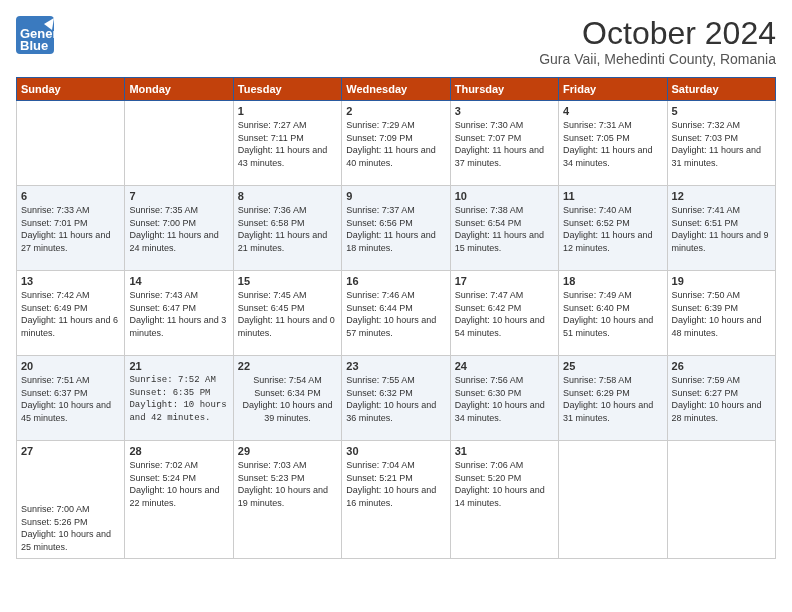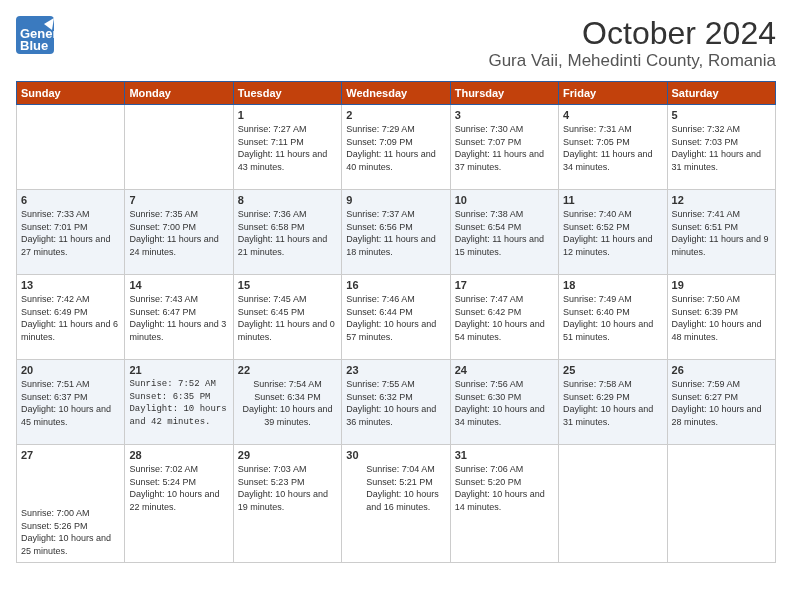--- a/index.html
+++ b/index.html
@@ -24,21 +24,21 @@
     .title-block {
       text-align: right;
     }
     .month-title {
       font-size: 32px;
       font-weight: normal;
       color: #333;
       line-height: 1.1;
     }
     .location-subtitle {
-      font-size: 17px;
+      font-size: 14px;
       color: #555;
     }
     table {
       width: 100%;
       border-collapse: collapse;
       table-layout: fixed;
     }
     thead th {
       background-color: #c2410c;
       color: #fff;
@@ -294,21 +294,21 @@
 Daylight: 10 hours and 22 minutes.</div>
         </td>
         <td>
           <span class="day-num">29</span>
           <div class="cell-content" style="white-space: pre-line;">Sunrise: 7:03 AM
 Sunset: 5:23 PM
 Daylight: 10 hours and 19 minutes.</div>
         </td>
         <td>
           <span class="day-num">30</span>
-          <div class="cell-content" style="white-space: pre-line; margin-left: 20px;">Sunrise: 7:04 AM
+          <div class="cell-content" style="white-space: pre-line;">Sunrise: 7:04 AM
 Sunset: 5:21 PM
 Daylight: 10 hours and 16 minutes.</div>
         </td>
         <td>
           <span class="day-num">31</span>
           <div class="cell-content" style="white-space: pre-line;">Sunrise: 7:06 AM
 Sunset: 5:20 PM
 Daylight: 10 hours and 14 minutes.</div>
         </td>
         <td></td>

